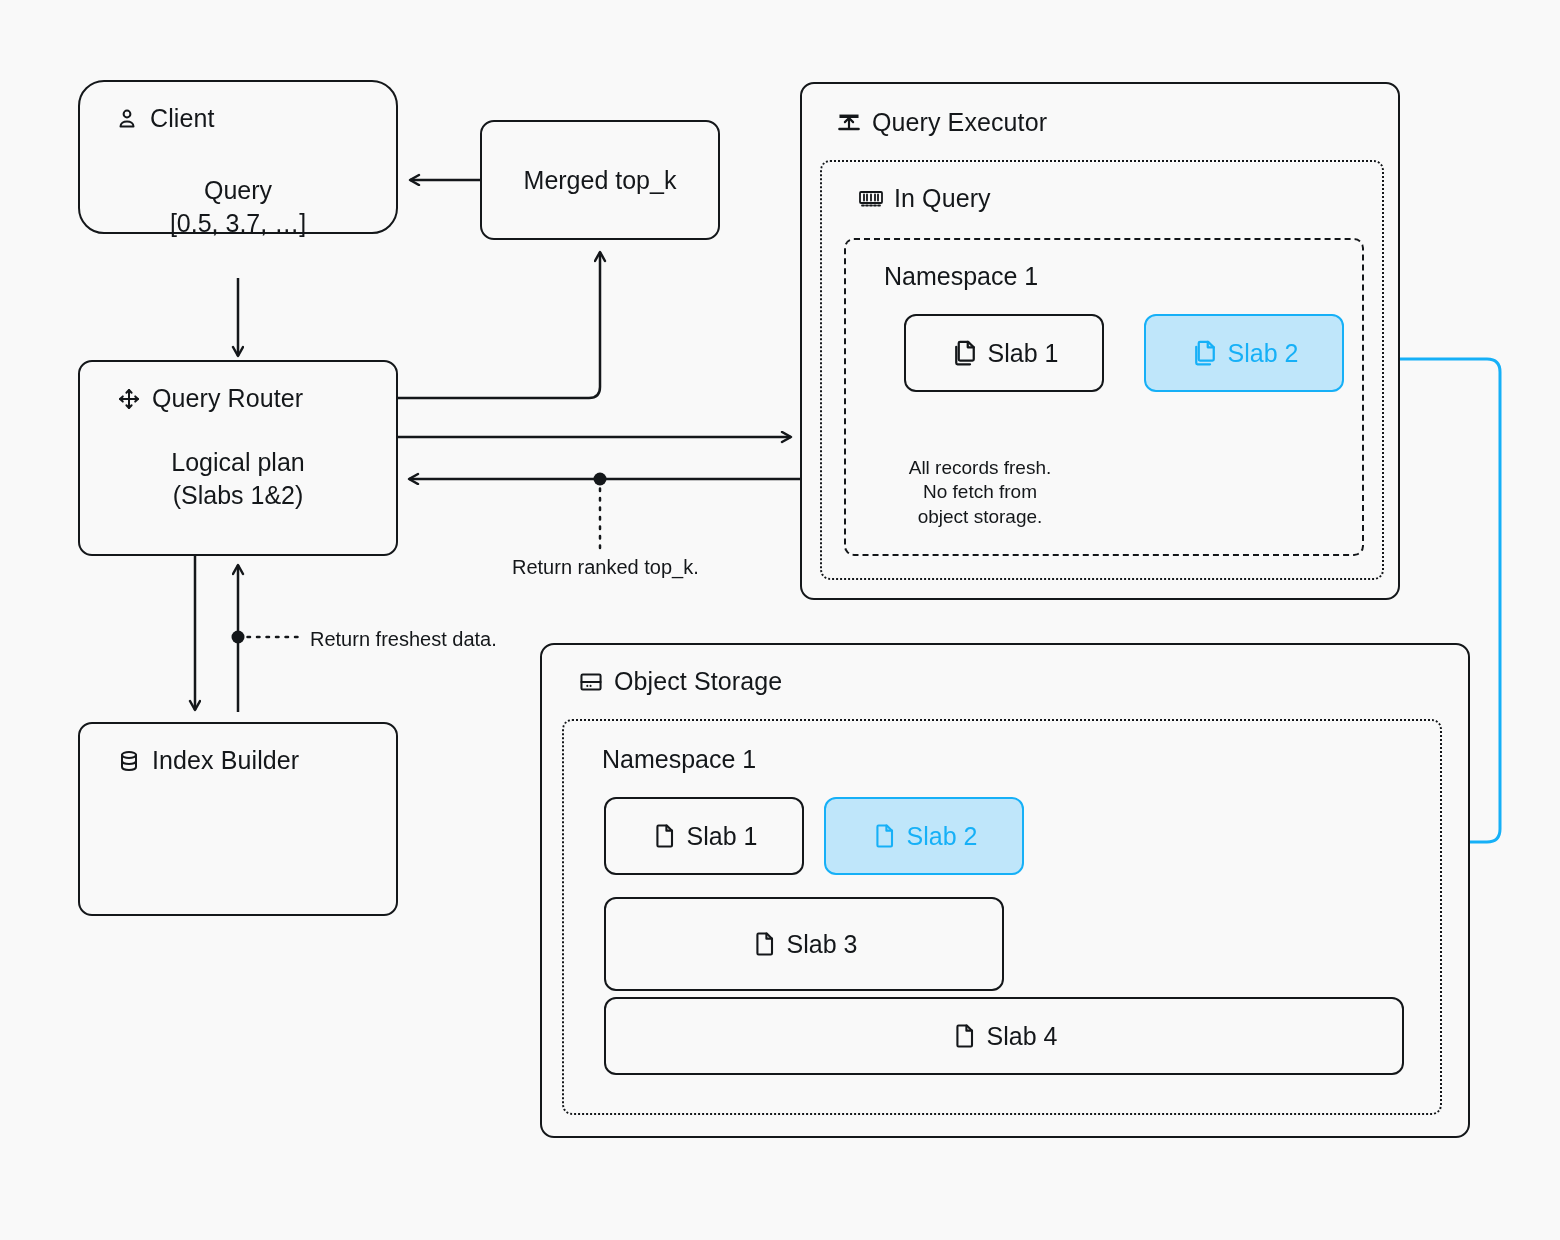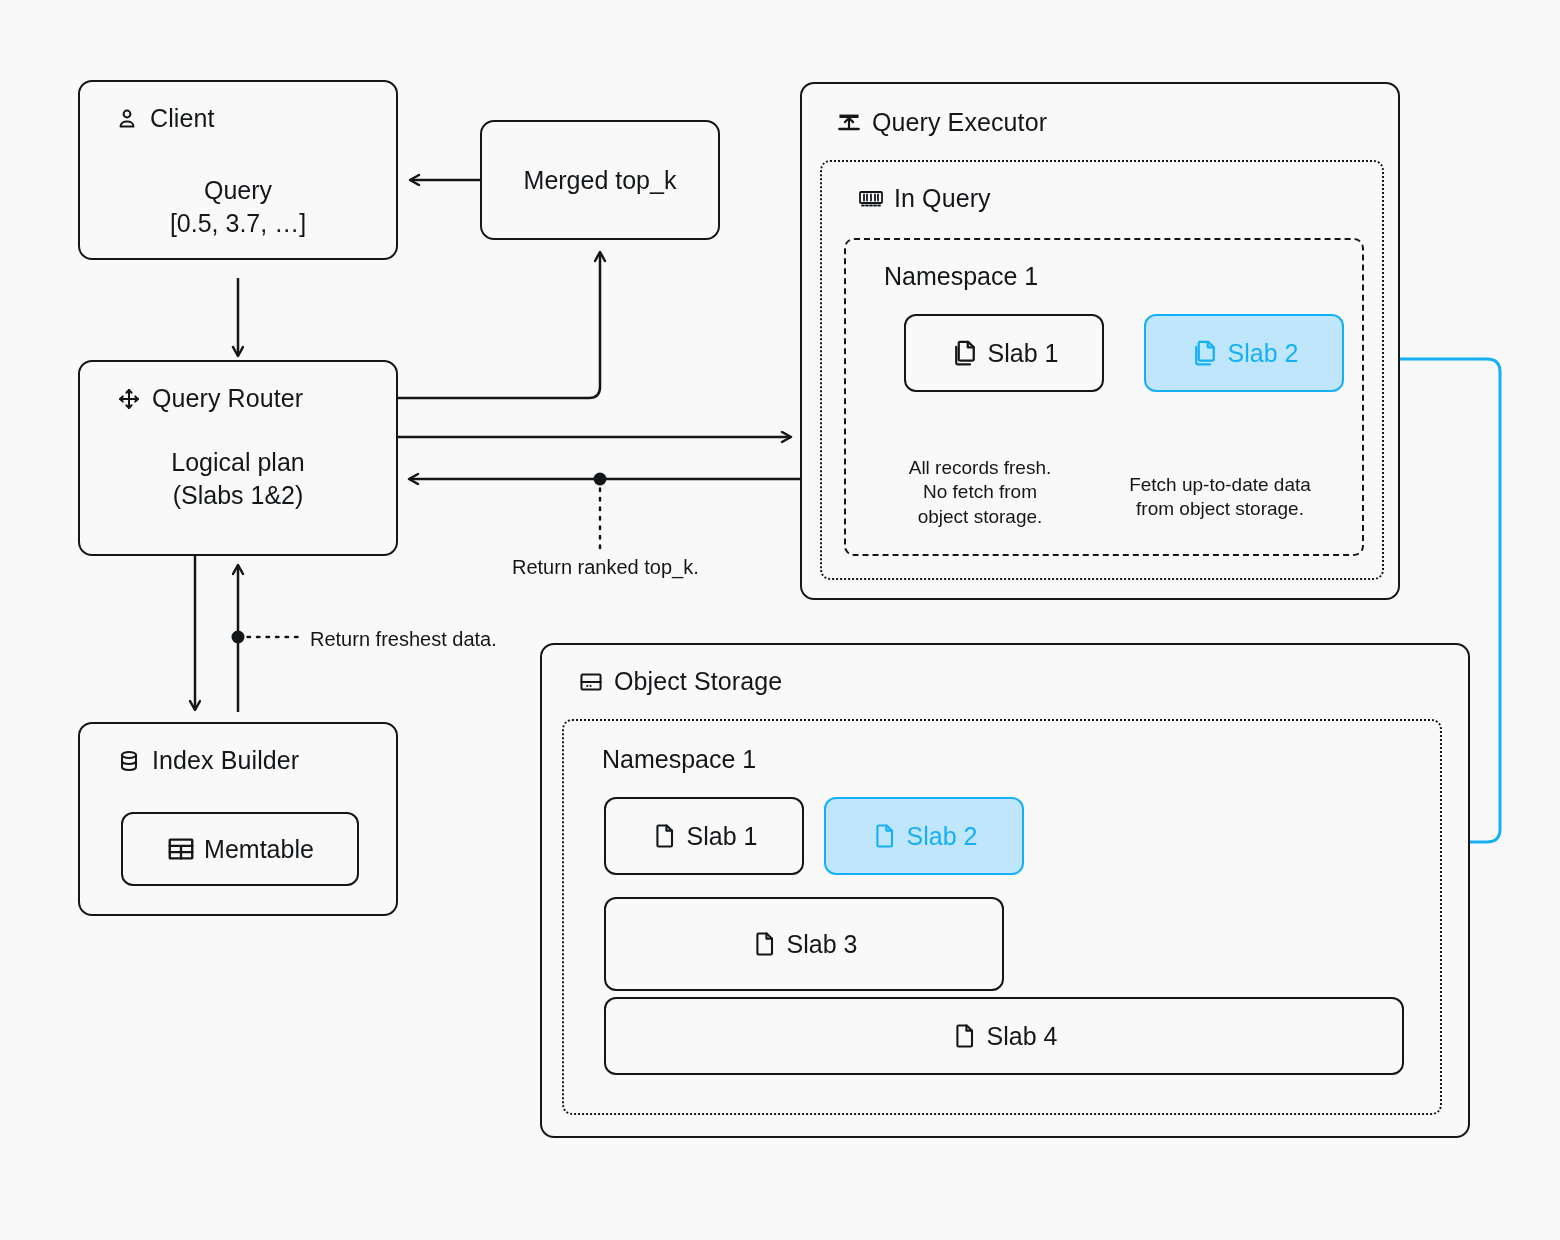--- a/index.html
+++ b/index.html
@@ -122,21 +122,21 @@
     <g fill="#14171a" stroke="none">
       <circle cx="980" cy="400" r="6.5"></circle>
       <circle cx="1220" cy="400" r="6.5"></circle>
       <circle cx="600" cy="479" r="6.5"></circle>
       <circle cx="238" cy="637" r="6.5"></circle>
     </g>
 
     <path d="M1022,842 L1487,842 Q1500,842 1500,829 L1500,372 Q1500,359 1487,359 L1338,359" fill="none" stroke="#16b0f7" stroke-width="3" marker-end="url(#arC)"></path>
   </svg>
 
-  <div class="node" style="left:78px;top:80px;width:320px;height:180px;">
+  <div class="node" style="left:78px;top:80px;width:320px;height:154px;border-radius:26px;">
     <div class="hdr" style="left:34px;top:22px;">
       <span class="ico">
         <svg width="24" height="24" viewBox="0 0 24 24" fill="none" stroke="#14171a" stroke-width="2" stroke-linecap="round" stroke-linejoin="round">
           <circle cx="12" cy="7" r="3.4"></circle>
             <path d="M5.5 19.5c0-3.2 2.9-5 6.5-5s6.5 1.8 6.5 5z"></path>
         </svg>
       </span>
       <span>Client</span>
     </div>
     <div class="ctr-text" style="top:92px;">Query
@@ -165,29 +165,20 @@
   <div class="node" style="left:78px;top:722px;width:320px;height:194px;">
     <div class="hdr" style="left:36px;top:22px;">
       <span class="ico">
         <svg width="24" height="24" viewBox="0 0 24 24" fill="none" stroke="#14171a" stroke-width="2" stroke-linecap="round" stroke-linejoin="round">
           <ellipse cx="12" cy="6" rx="7" ry="3"></ellipse>
           <path d="M5 6v12c0 1.7 3.1 3 7 3s7-1.3 7-3V6"></path>
           <path d="M5 12c0 1.7 3.1 3 7 3s7-1.3 7-3"></path>
         </svg>
       </span>
       <span>Index Builder</span>
-    </div>
-    <div class="chip" style="left:41px;top:88px;width:238px;height:74px;">
-      <span class="ico">
-        <svg width="30" height="30" viewBox="0 0 24 24" fill="none" stroke="#14171a" stroke-width="1.9" stroke-linecap="round" stroke-linejoin="round">
-          <rect x="3" y="4.5" width="18" height="15" rx="0.5"></rect>
-          <path d="M3 9.5h18M3 14.5h18M12 9.5v10"></path>
-        </svg>
-      </span>
-      <span>Memtable</span>
     </div>
   </div>
 
   <div class="node" style="left:800px;top:82px;width:600px;height:518px;">
     <div class="hdr" style="left:34px;top:24px;">
       <span class="ico">
         <svg width="26" height="26" viewBox="0 0 24 24" fill="none" stroke="#14171a" stroke-width="2" stroke-linecap="round" stroke-linejoin="round">
           <path d="M3.2 4.2h17.6v3.2H3.2z" fill="#14171a" stroke="none"></path>
           <path d="M12 7.6v9"></path>
           <path d="M8.2 11.2L12 7.4l3.8 3.8"></path>
@@ -233,22 +224,20 @@
           </span>
           <span>Slab 2</span>
         </div>
       </div>
     </div>
   </div>
 
   <div class="note" style="left:880px;top:456px;width:200px;">All records fresh.
 No fetch from
 object storage.</div>
-  <div class="note" style="left:1106px;top:473px;width:228px;">Fetch up-to-date data
-from object storage.</div>
 
   <div class="node" style="left:540px;top:643px;width:930px;height:495px;">
     <div class="hdr" style="left:36px;top:22px;">
       <span class="ico">
         <svg width="26" height="26" viewBox="0 0 24 24" fill="none" stroke="#14171a" stroke-width="1.9" stroke-linecap="round" stroke-linejoin="round">
           <rect x="3.2" y="5" width="17.6" height="14" rx="1.2"></rect>
           <path d="M3.2 12h17.6"></path>
           <circle cx="8.6" cy="15.6" r="0.95" fill="#14171a" stroke="none"></circle>
           <circle cx="11.6" cy="15.6" r="0.95" fill="#14171a" stroke="none"></circle>
         </svg>

